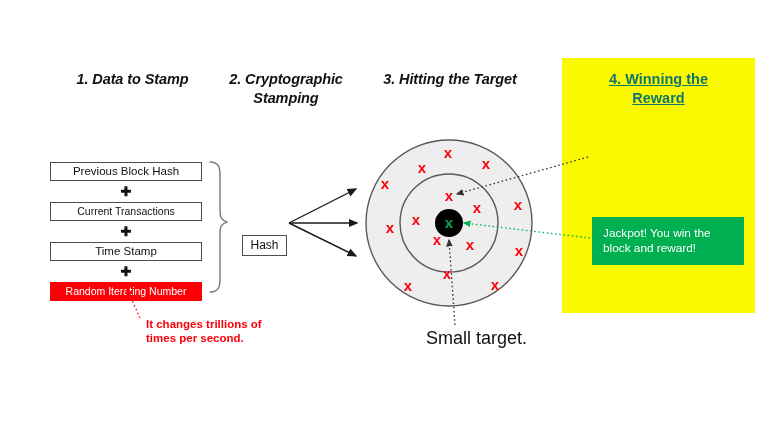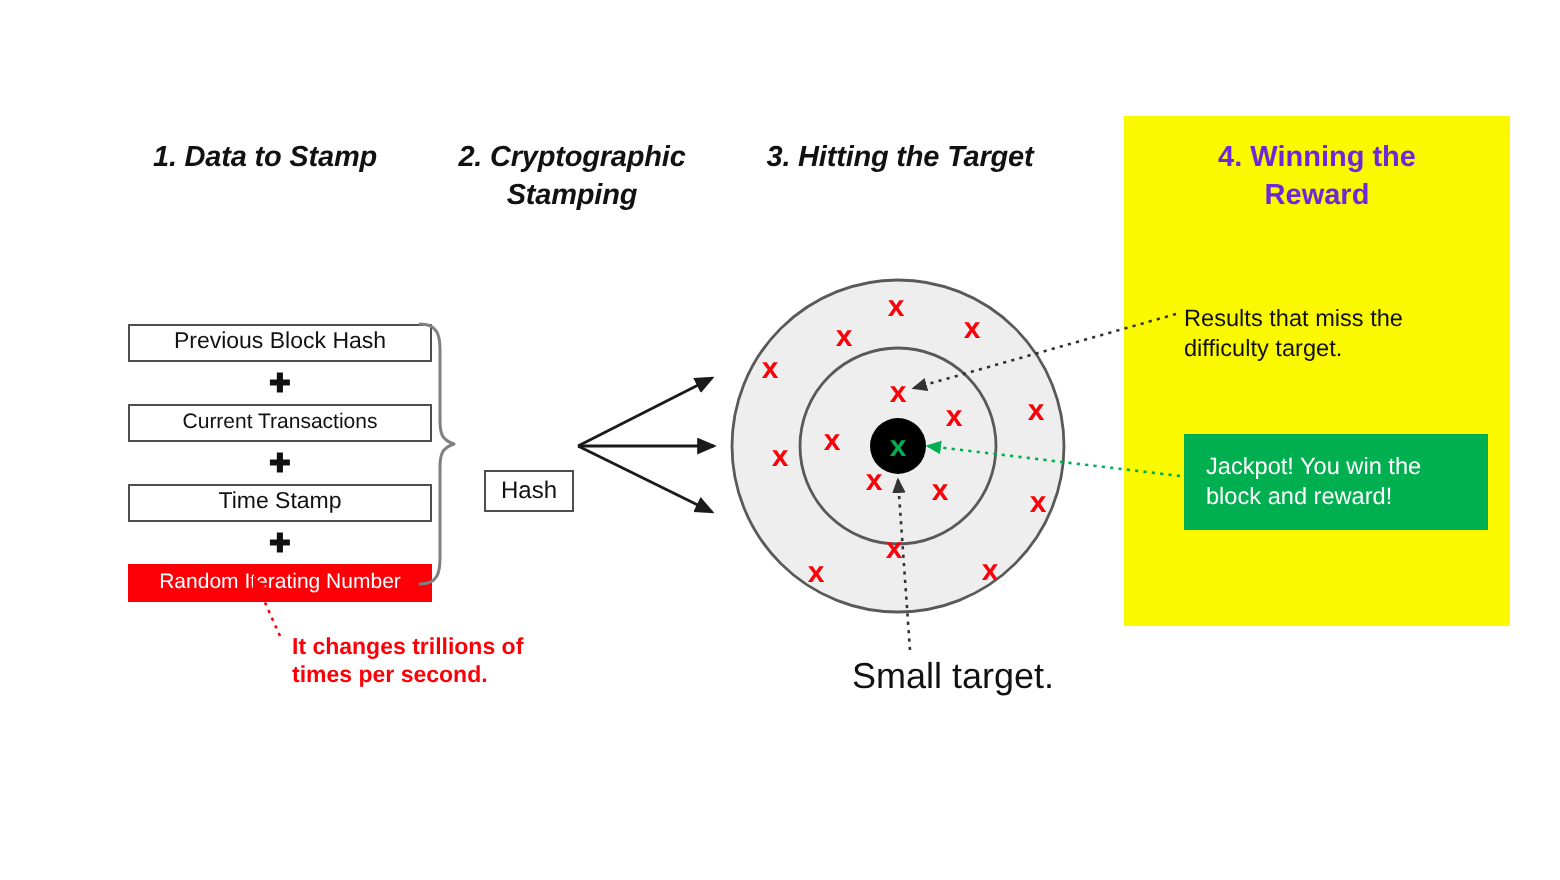--- a/index.html
+++ b/index.html
@@ -75,23 +75,24 @@
     margin-top: 22px;
   }
 
   
   .yellow-panel {
     background: #fbf900;
   }
   .panel-heading {
     font-weight: bold;
     font-size: 14.5px;
-    color: #6d28d9;
+    color: #0f766e;
     text-align: center;
     line-height: 1.32;
+    text-decoration: underline;
   }
   .panel-note {
     font-size: 11.8px;
     color: #111111;
     line-height: 15px;
   }
   .jackpot-box {
     box-sizing: border-box;
     background: #00b050;
     color: #ffffff;
@@ -131,43 +132,39 @@
     <div>Stamping</div>
   </div>
 
   <div class="abs heading" style="left:360px; top:70px; width:180px;">3. Hitting the Target</div>
 
   <div class="abs panel-heading" style="left:572px; top:70px; width:173px;">
     <div>4. Winning the</div>
     <div>Reward</div>
   </div>
 
-  <div class="abs" style="left:64px; top:162px;">
+  <div class="abs" style="left:50px; top:162px;">
     <div class="data-box">Previous Block Hash</div>
     <div class="plus" style="margin:5px 0 4px 0;">✚</div>
     <div class="data-box small">Current Transactions</div>
     <div class="plus" style="margin:5px 0 4px 0;">✚</div>
     <div class="data-box">Time Stamp</div>
     <div class="plus" style="margin:5px 0 4px 0;">✚</div>
     <div class="data-box red">Random Iterating Number</div>
   </div>
 
   <div class="abs hash-box" style="left:242px; top:213px;">Hash</div>
 
   <div class="abs red-note" style="left:146px; top:317px; width:150px;">
     <div>It changes trillions of</div>
     <div>times per second.</div>
   </div>
 
   <div class="abs small-target-label" style="left:426px; top:328px;">Small target.</div>
 
-  <div class="abs panel-note" style="left:592px; top:152px; width:160px;">
-    <div>Results that miss the</div>
-    <div>difficulty target.</div>
-  </div>
 
   <div class="abs jackpot-box" style="left:592px; top:217px;">
     <div>Jackpot! You win the</div>
     <div>block and reward!</div>
   </div>
 
   <svg class="svg-layer" width="780" height="440" viewBox="0 0 780 440">
     <defs>
       <marker id="arrowSolid" markerWidth="7" markerHeight="7" refX="6" refY="3" orient="auto" markerUnits="strokeWidth">
         <path d="M0,0 L7,3 L0,6 Z" fill="#1a1a1a"></path>

